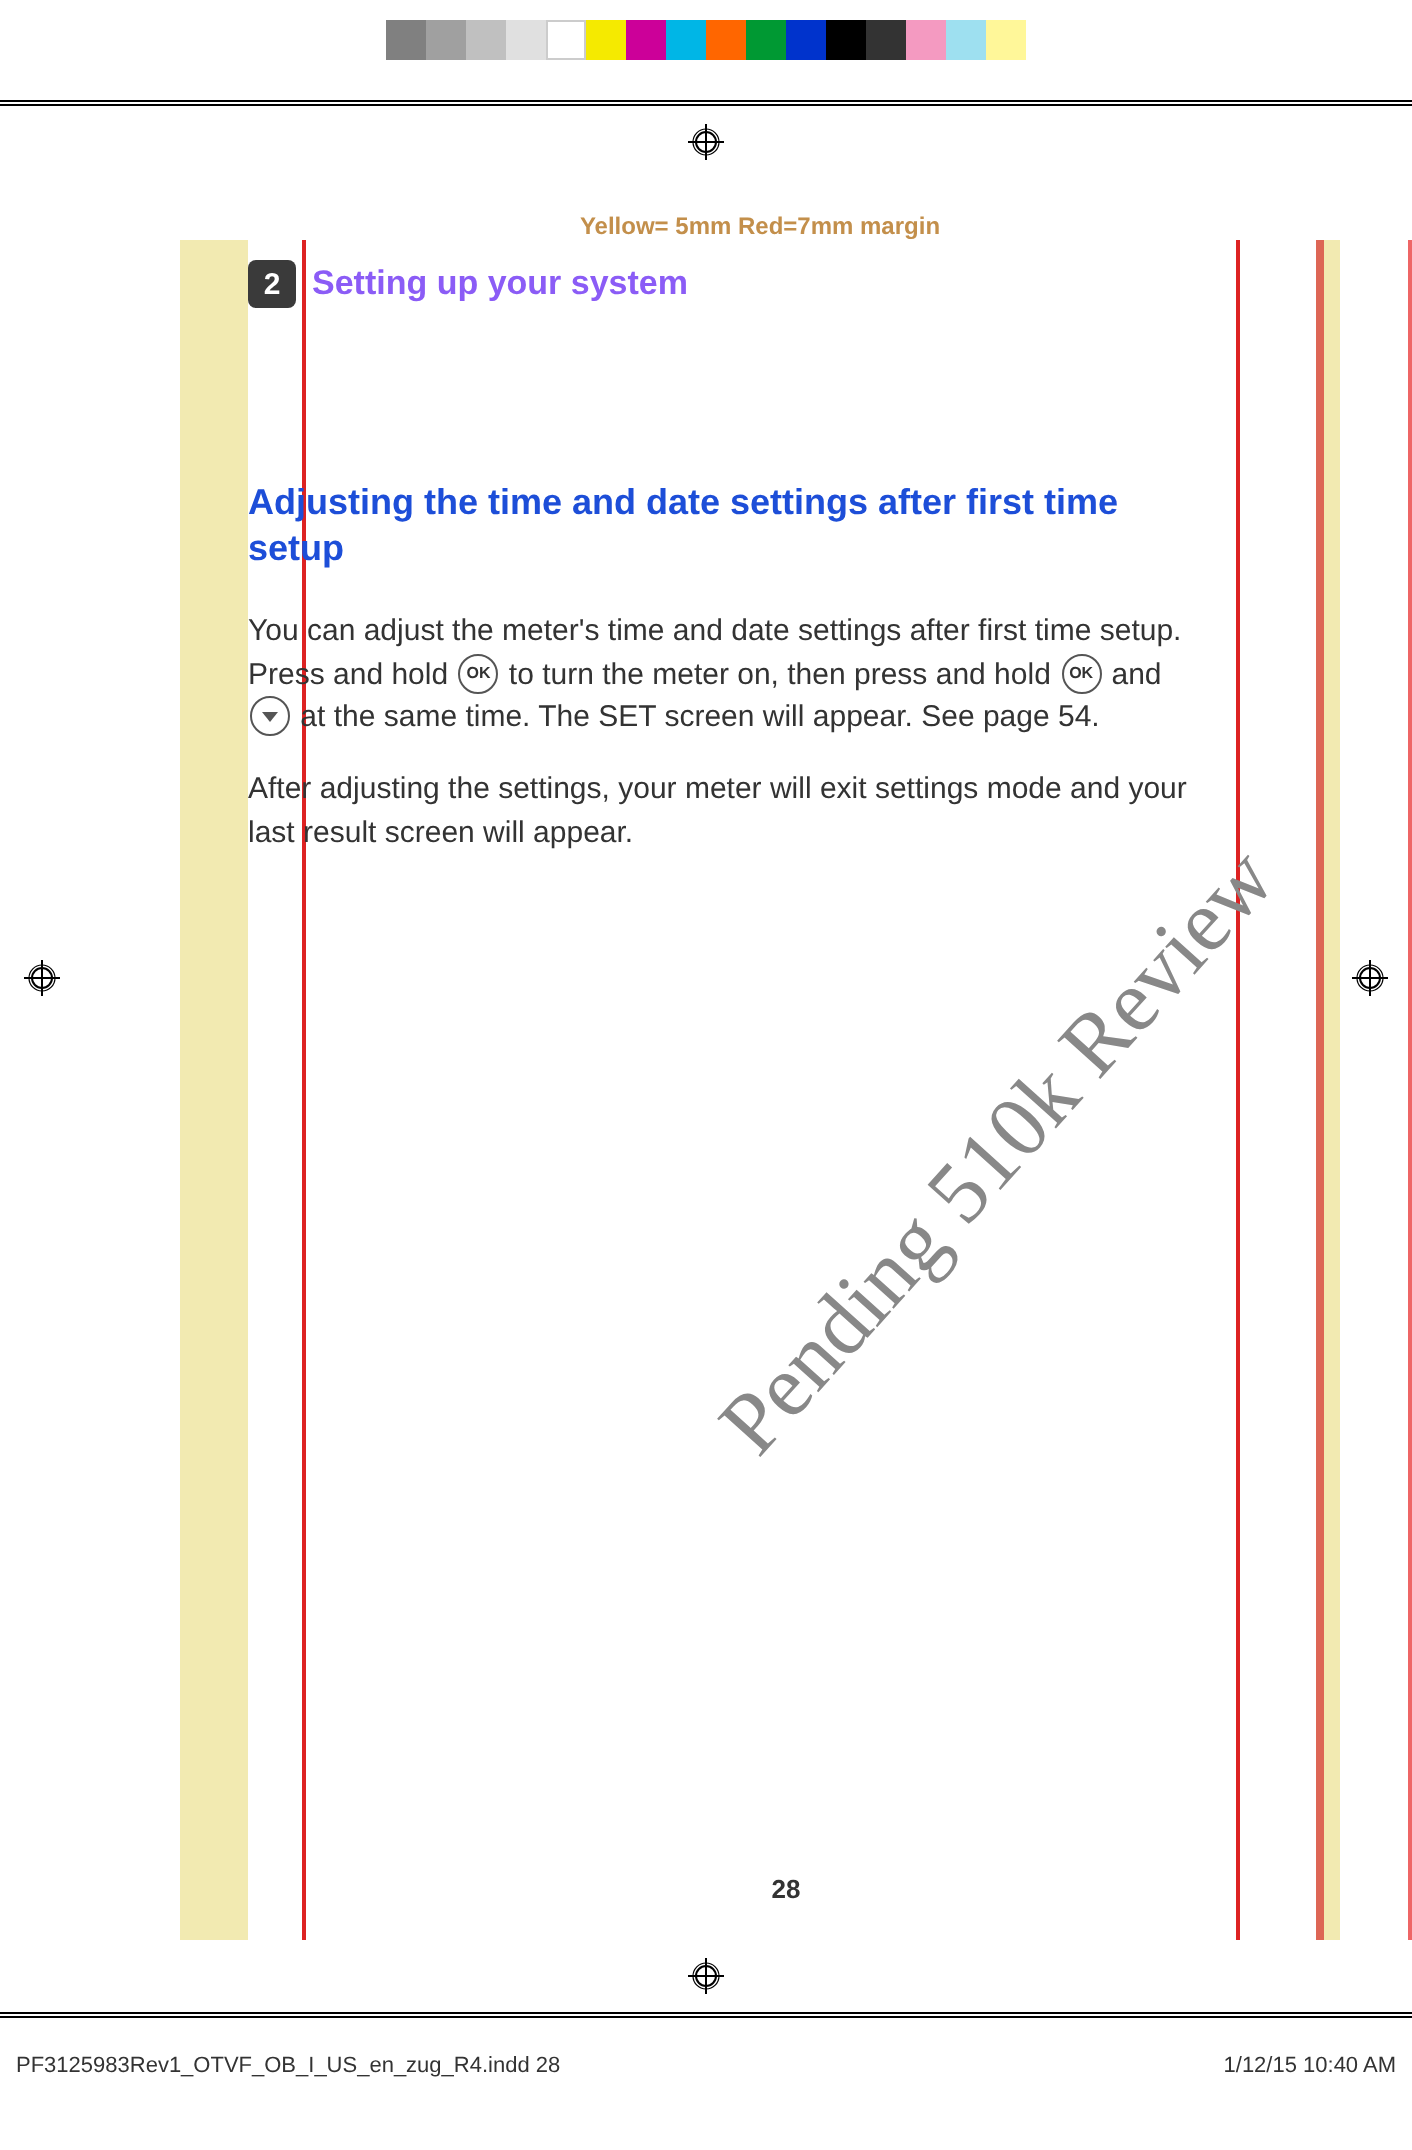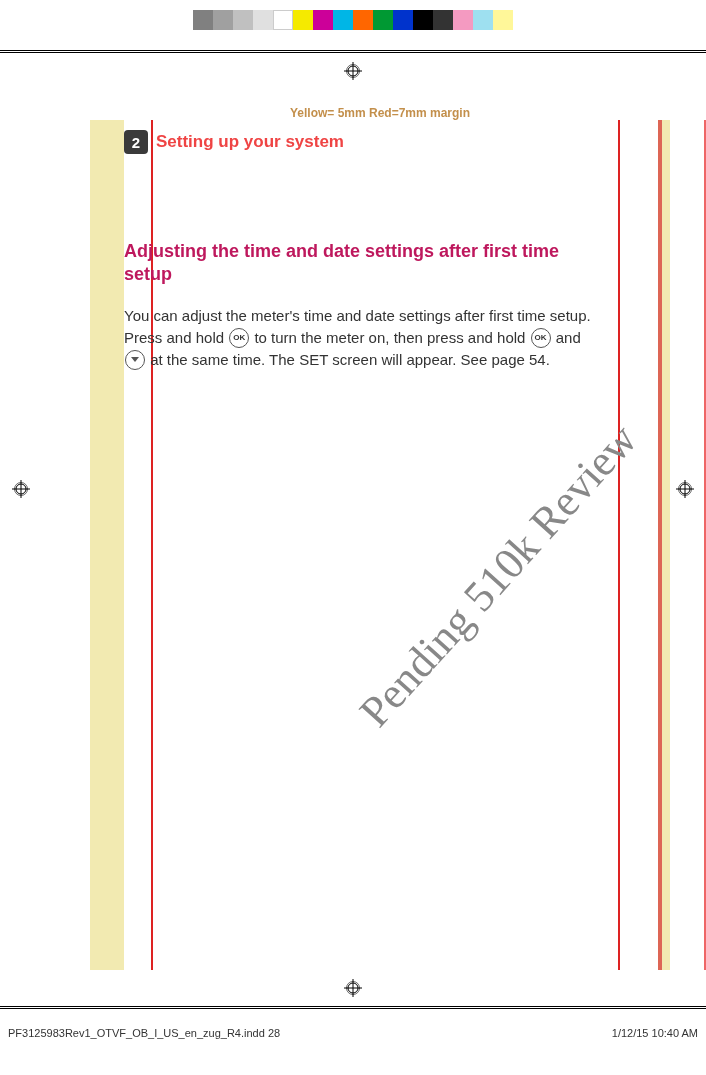--- a/index.html
+++ b/index.html
@@ -85,33 +85,33 @@
       background: #3a3a3a;
       color: #fff;
       border-radius: 4px;
       display: flex;
       align-items: center;
       justify-content: center;
       font-weight: bold;
       font-size: 15px;
       margin-right: 8px;
     }
-    .section-title { font-size: 17px; font-weight: bold; color: #ef4444; }
+    .section-title { font-size: 17px; font-weight: bold; color: #8b5cf6; }
 
     
     .content {
       position: absolute;
       top: 120px;
       left: 0px;
       right: 60px;
     }
     .subhead {
       font-size: 18px;
       font-weight: bold;
-      color: #be185d;
+      color: #1d4ed8;
       line-height: 1.3;
       margin-bottom: 18px;
     }
     .para {
       font-size: 15px;
       color: #333;
       line-height: 1.45;
       margin-bottom: 14px;
     }
     .icon-btn {
@@ -248,23 +248,25 @@
       <div class="section-title">Setting up your system</div>
     </div>
 
     <div class="content">
       <div class="subhead">Adjusting the time and date settings after first time setup</div>
 
       <p class="para">
         <span>You can adjust the meter's time and date settings after first time setup. Press and hold </span><span class="icon-btn">OK</span><span> to turn the meter on, then press and hold </span><span class="icon-btn">OK</span><span> and </span><span class="icon-btn v"></span><span> at the same time. The SET screen will appear. See page 54.</span>
       </p>
 
+      <p class="para">After adjusting the settings, your meter will exit settings mode and your last result screen will appear.</p>
     </div>
 
     <div class="watermark">Pending 510k Review</div>
 
+    <div class="pagenum">28</div>
   </div>
 </div>
 
 <div class="footer-slug">
   <span>PF3125983Rev1_OTVF_OB_I_US_en_zug_R4.indd   28</span>
   <span>1/12/15   10:40 AM</span>
 </div>
 
 </body></html>

